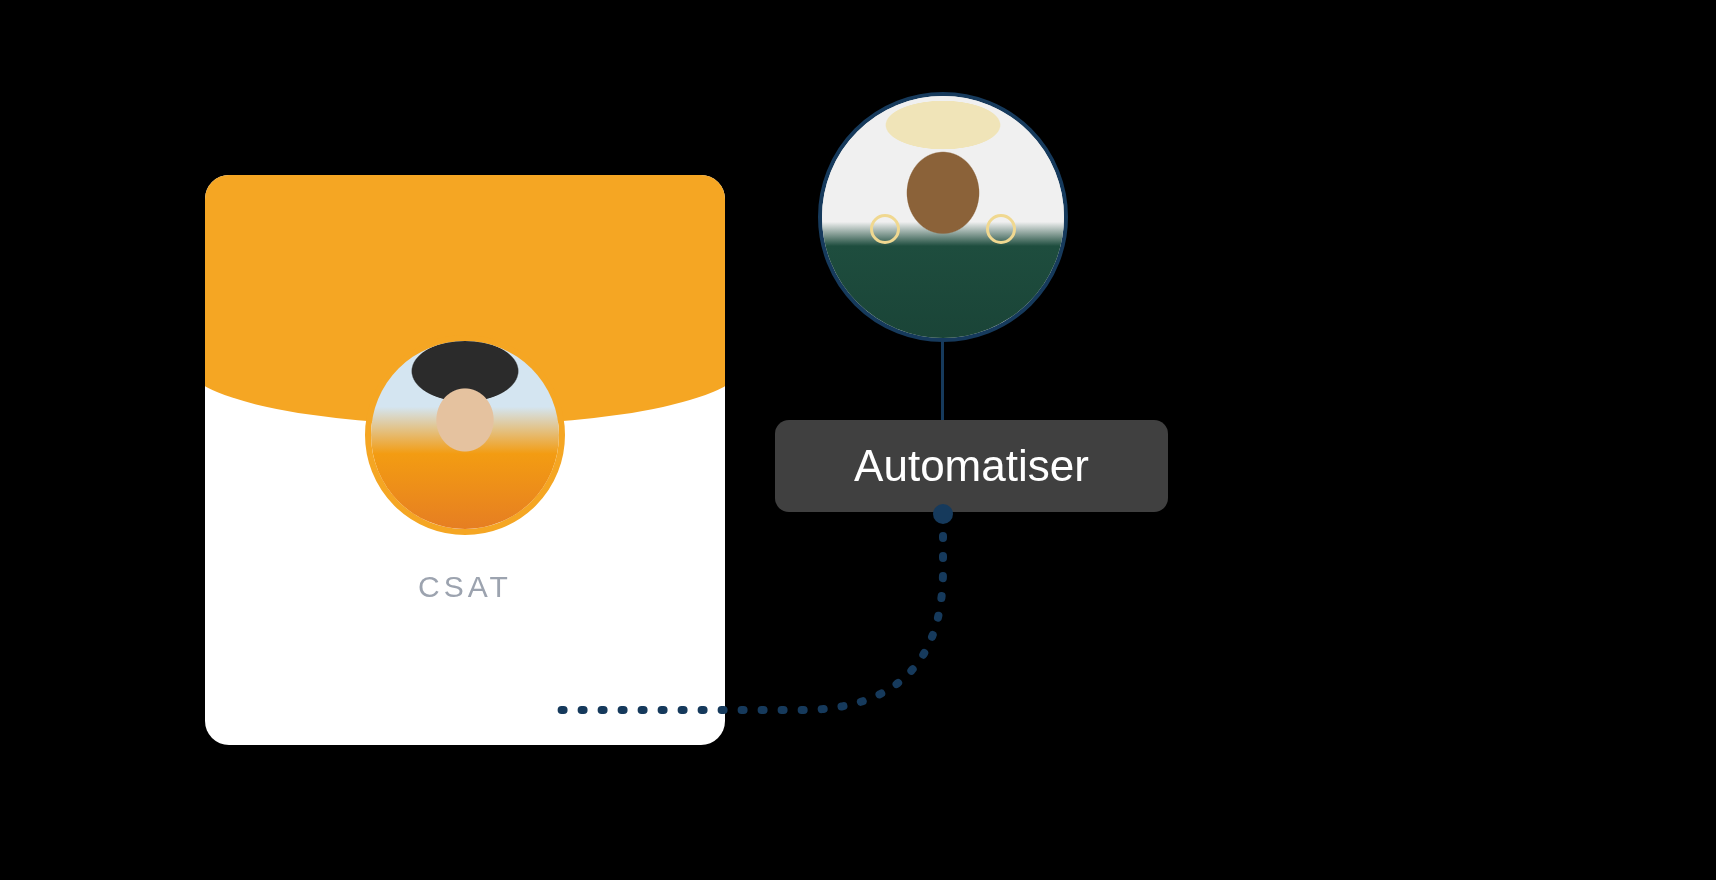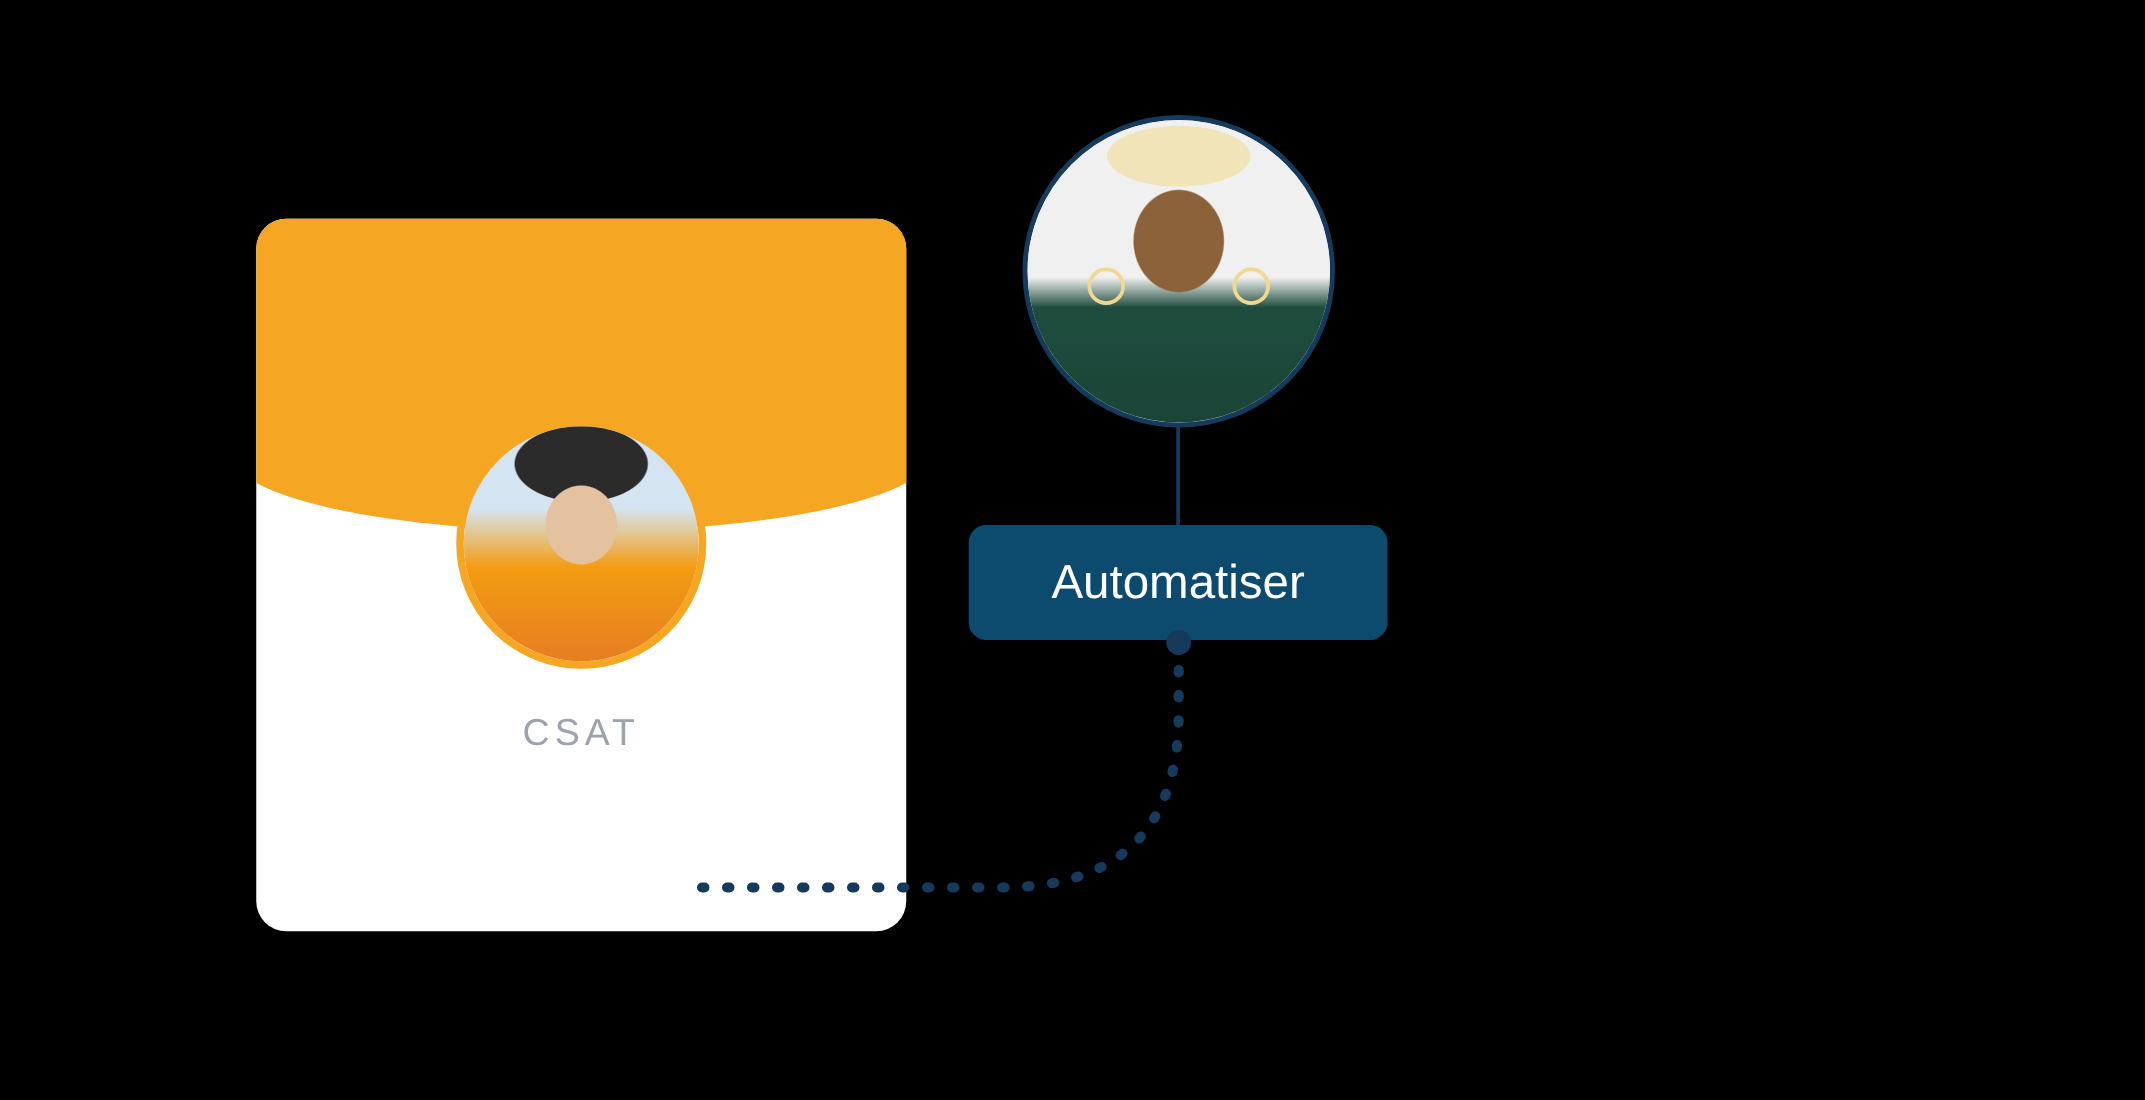--- a/index.html
+++ b/index.html
@@ -117,29 +117,29 @@
       width: 3px;
       height: 82px;
       background: #163a5c;
     }
     
     
     .automate-button {
       position: absolute;
       left: 775px;
       top: 420px;
-      width: 335px;
+      width: 393px;
       height: 92px;
-      background: #0c4a6e;
+      background: #404040;
       border-radius: 14px;
       display: flex;
       align-items: center;
       justify-content: center;
       color: #ffffff;
-      font-size: 38px;
+      font-size: 44px;
       font-weight: 400;
     }
     
     
     .connector-dot {
       position: absolute;
       left: 933px;
       top: 504px;
       width: 20px;
       height: 20px;

